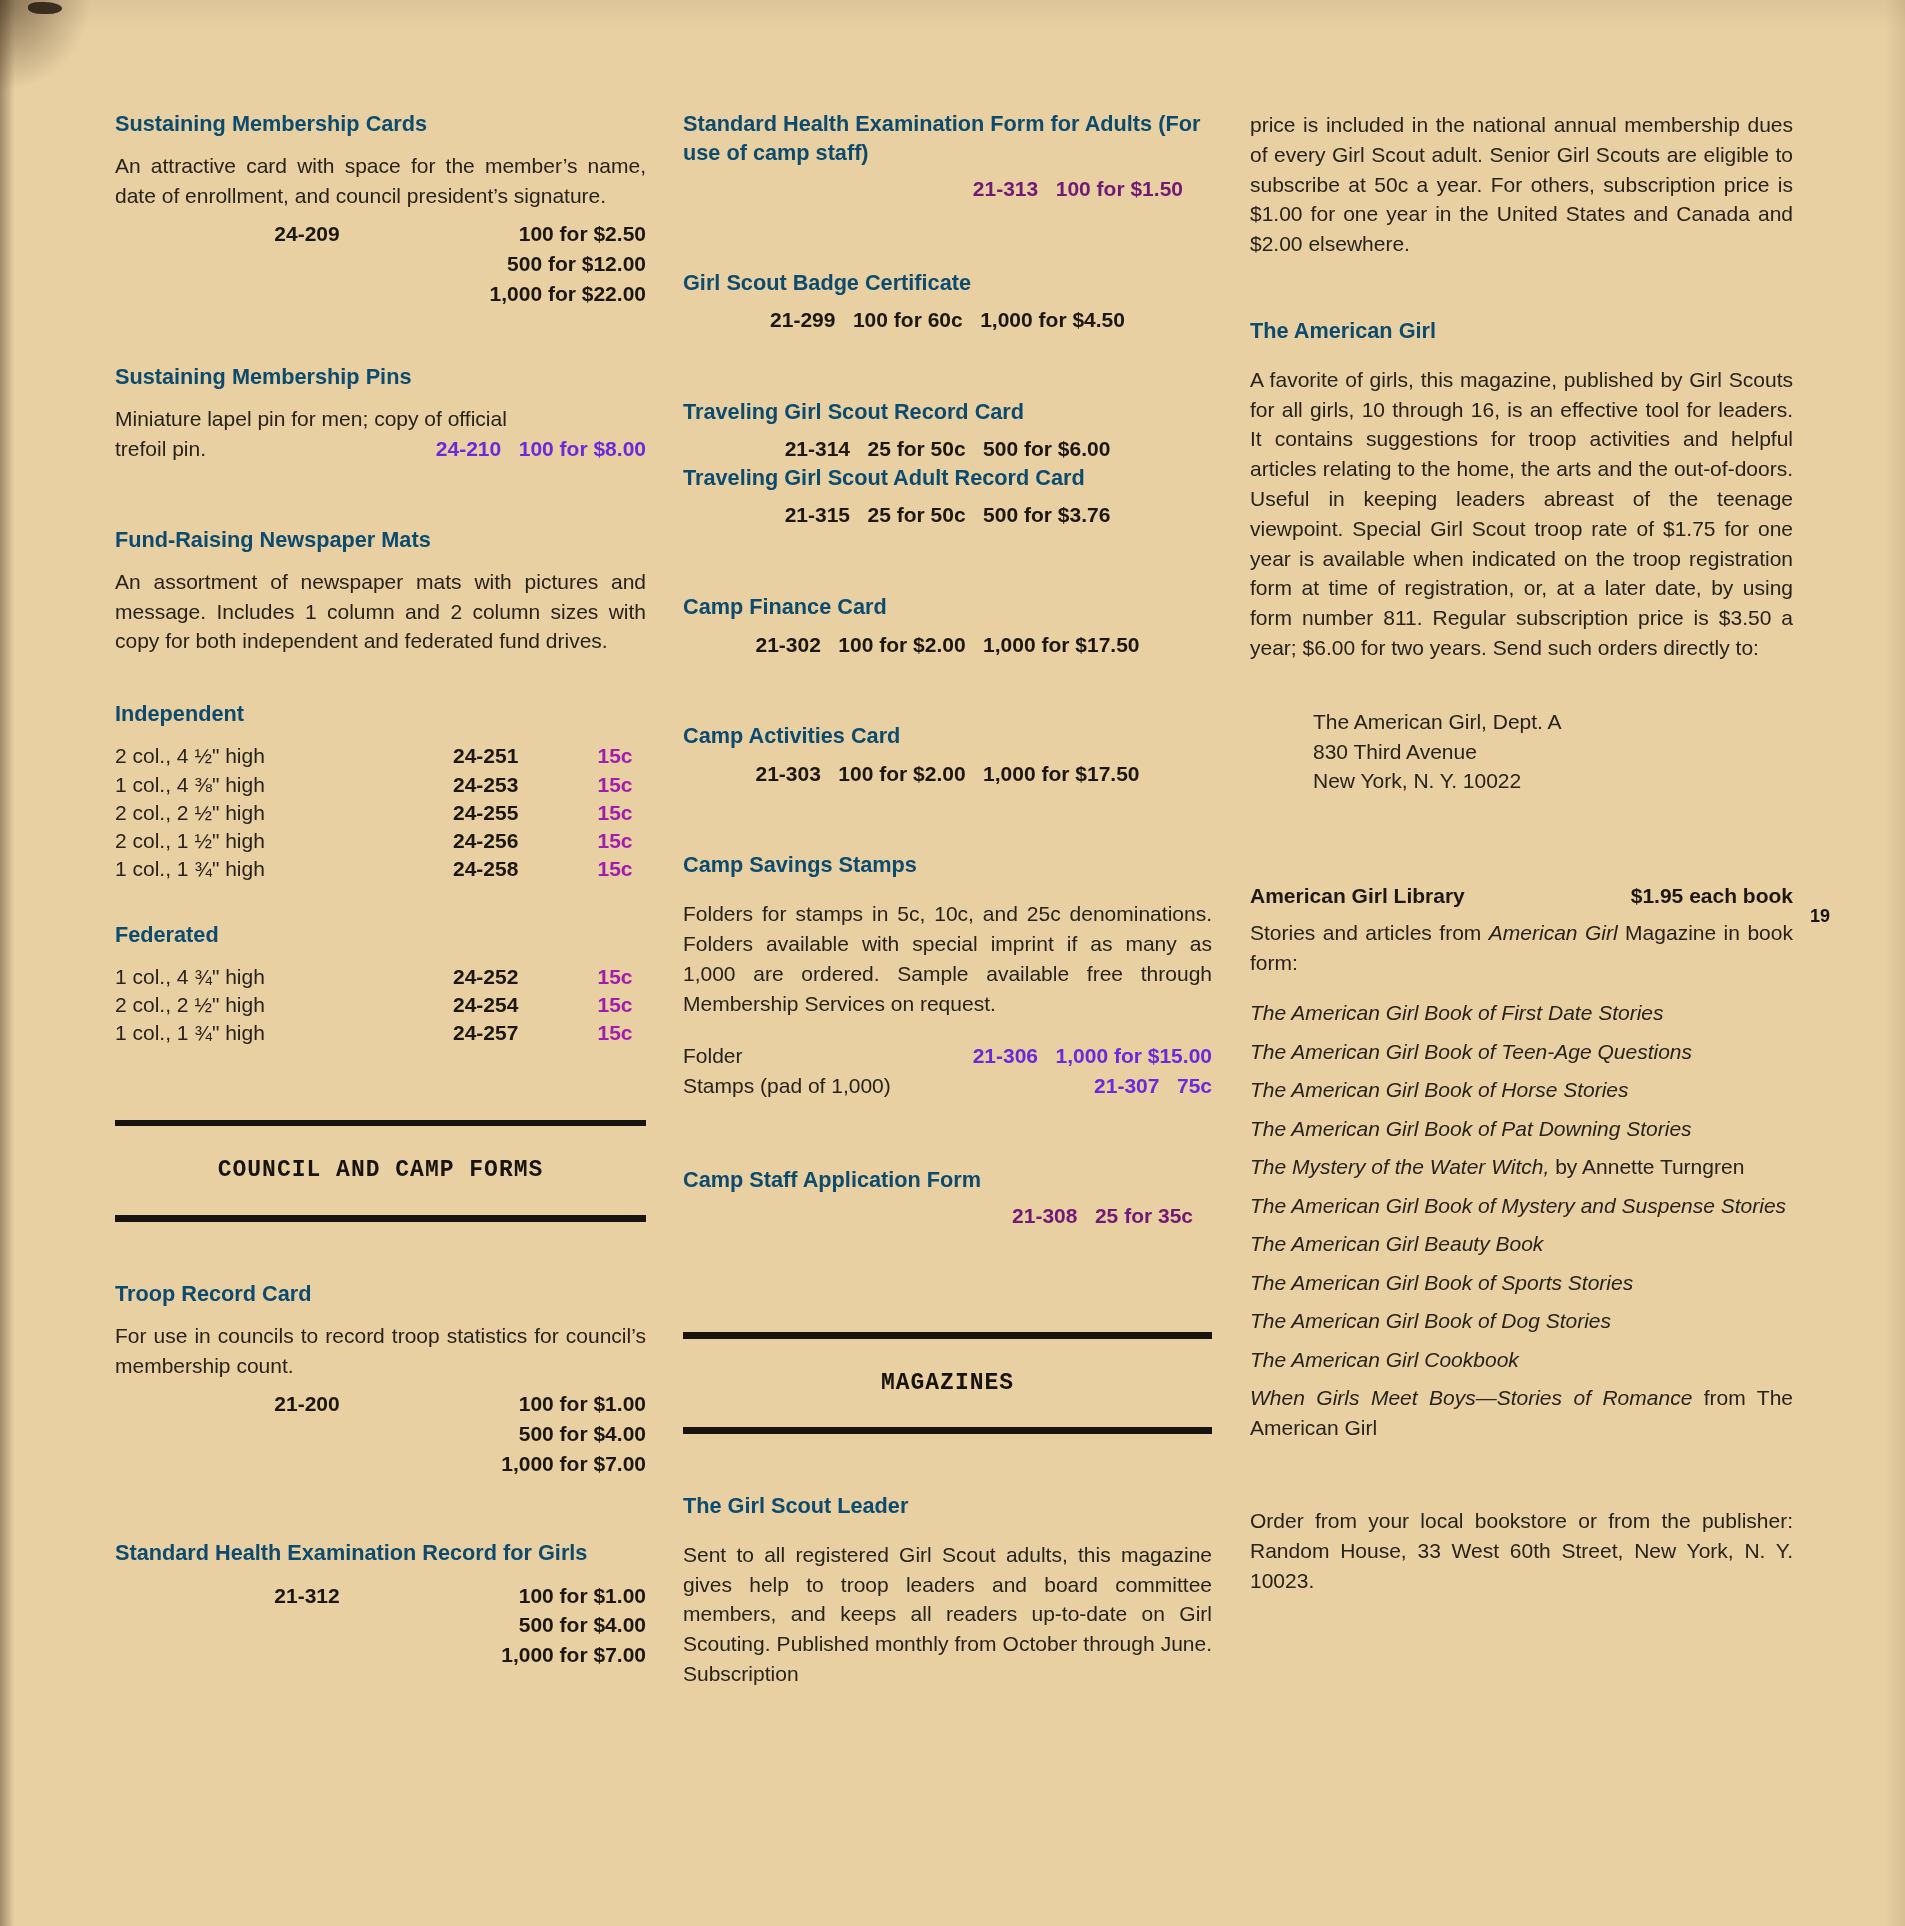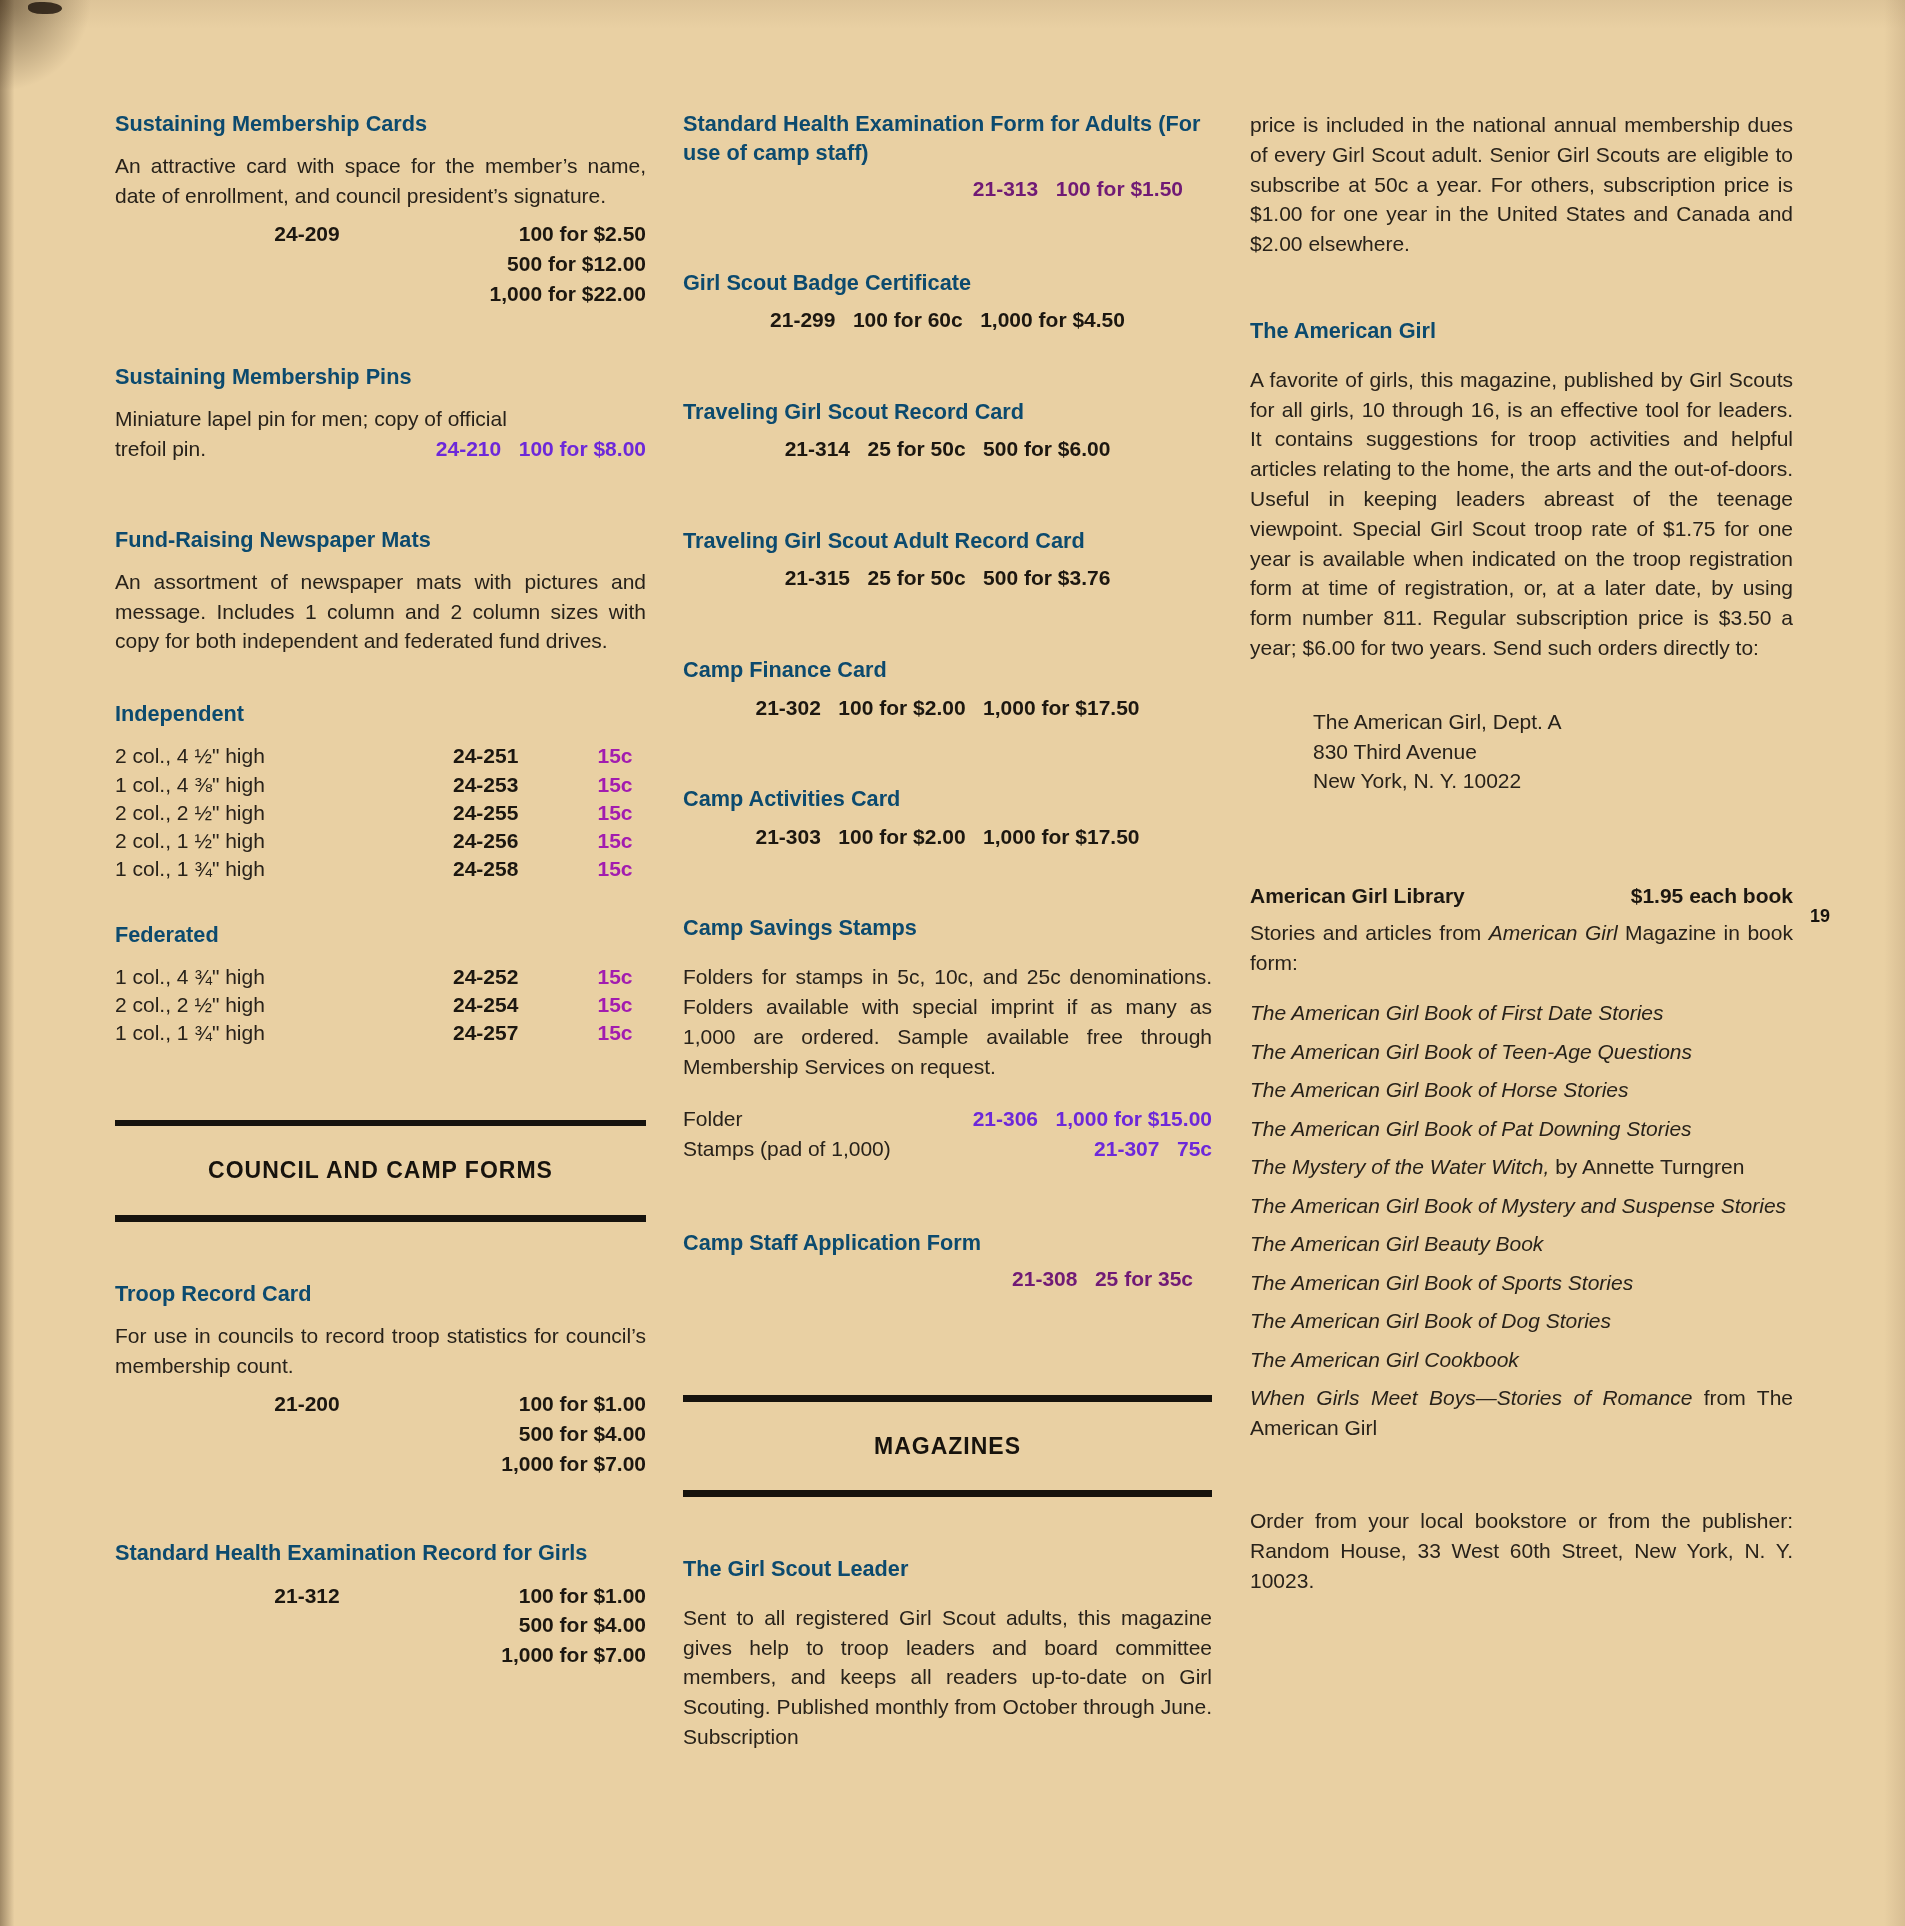--- a/index.html
+++ b/index.html
@@ -45,21 +45,21 @@
 
   
   .mat-row { display: flex; line-height: 1.34; }
   .mat-size { flex: 1; }
   .mat-code { width: 128px; font-weight: 700; color: #1c1710; }
   .mat-price { width: 65px; text-align: right; padding-right: 13.5px; font-weight: 700; color: #a21caf; }
 
   .rule { height: 6.7px; background: #17130d; }
   .banner {
     text-align: center; font-weight: 700; font-size: 23px;
-    letter-spacing: 1px; color: #17130d; margin: 28px 0;
+    letter-spacing: 1px; color: #17130d; margin: 28px 0; font-family: Liberation Mono, monospace;
   }
 
   .price-center { font-weight: 700; text-align: center; white-space: pre-wrap; margin-top: 7.7px; color: #1c1710; }
   .price-right  { font-weight: 700; text-align: right;  white-space: pre-wrap; margin-top: 6.7px; color: #701a75; }
 
   .address { margin-top: 44px; margin-left: 63px; line-height: 1.42; }
 
   .lib-head { display: flex; justify-content: space-between; font-weight: 700; color: #1c1710; }
   .book { font-style: italic; text-align: justify; margin-top: 8.7px; }
   .book .plain { font-style: normal; }
@@ -180,21 +180,21 @@
 
   <div class="h">Standard Health Examination Form for Adults (For use of camp staff)</div>
   <div class="price-right" style="padding-right:29px">21-313   100 for $1.50</div>
 
   <div class="h" style="margin-top:65px">Girl Scout Badge Certificate</div>
   <div class="price-center">21-299   100 for 60c   1,000 for $4.50</div>
 
   <div class="h" style="margin-top:63px">Traveling Girl Scout Record Card</div>
   <div class="price-center">21-314   25 for 50c   500 for $6.00</div>
 
-  <div class="h" style="margin-top:63px">Traveling Girl Scout Adult Record Card</div>
+  <div class="h" style="">Traveling Girl Scout Adult Record Card</div>
   <div class="price-center">21-315   25 for 50c   500 for $3.76</div>
 
   <div class="h" style="margin-top:63px">Camp Finance Card</div>
   <div class="price-center">21-302   100 for $2.00   1,000 for $17.50</div>
 
   <div class="h" style="margin-top:63px">Camp Activities Card</div>
   <div class="price-center">21-303   100 for $2.00   1,000 for $17.50</div>
 
   <div class="h" style="margin-top:63px">Camp Savings Stamps</div>
   <p class="para" style="margin-top:19px">Folders for stamps in 5c, 10c, and 25c denominations. Folders available with special imprint if as many as 1,000 are ordered. Sample available free through Membership Services on request.</p>

